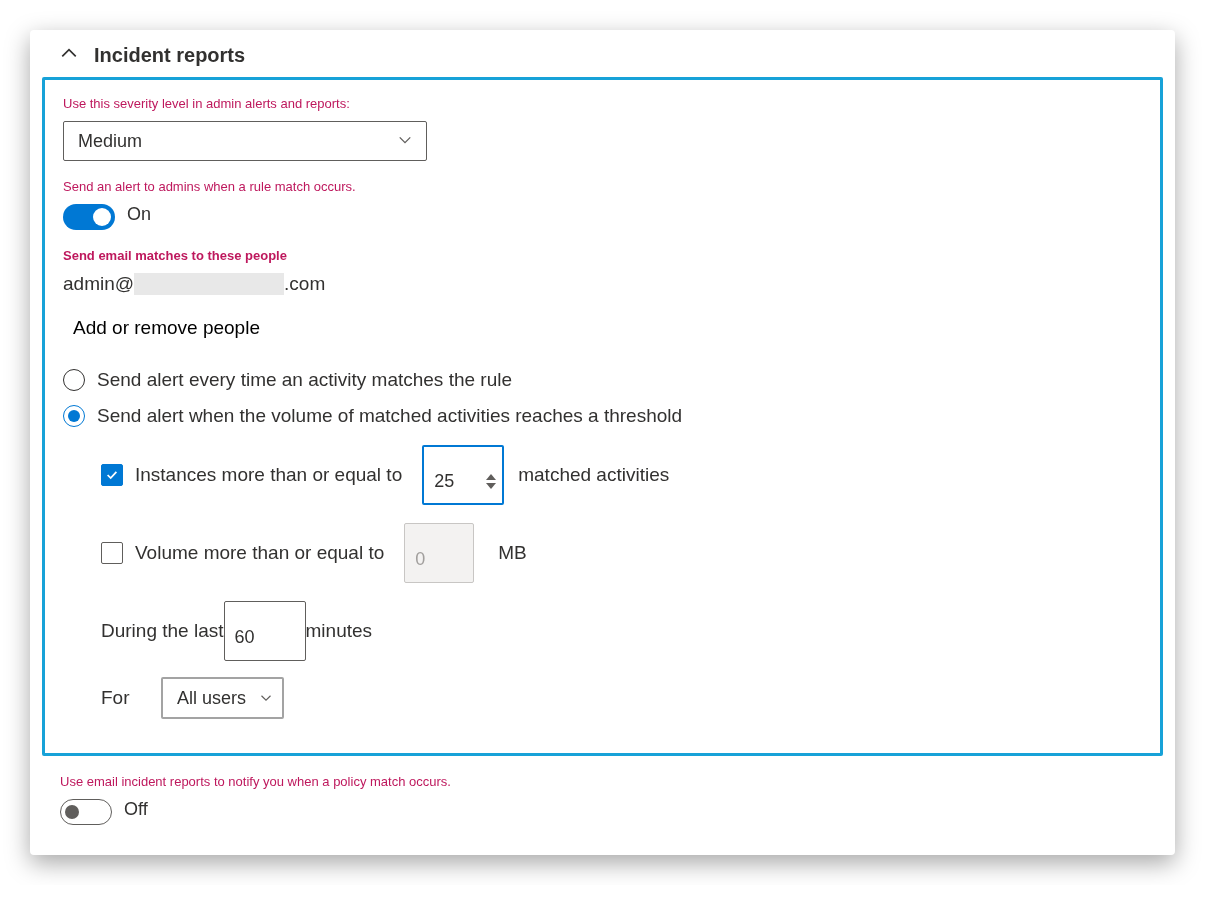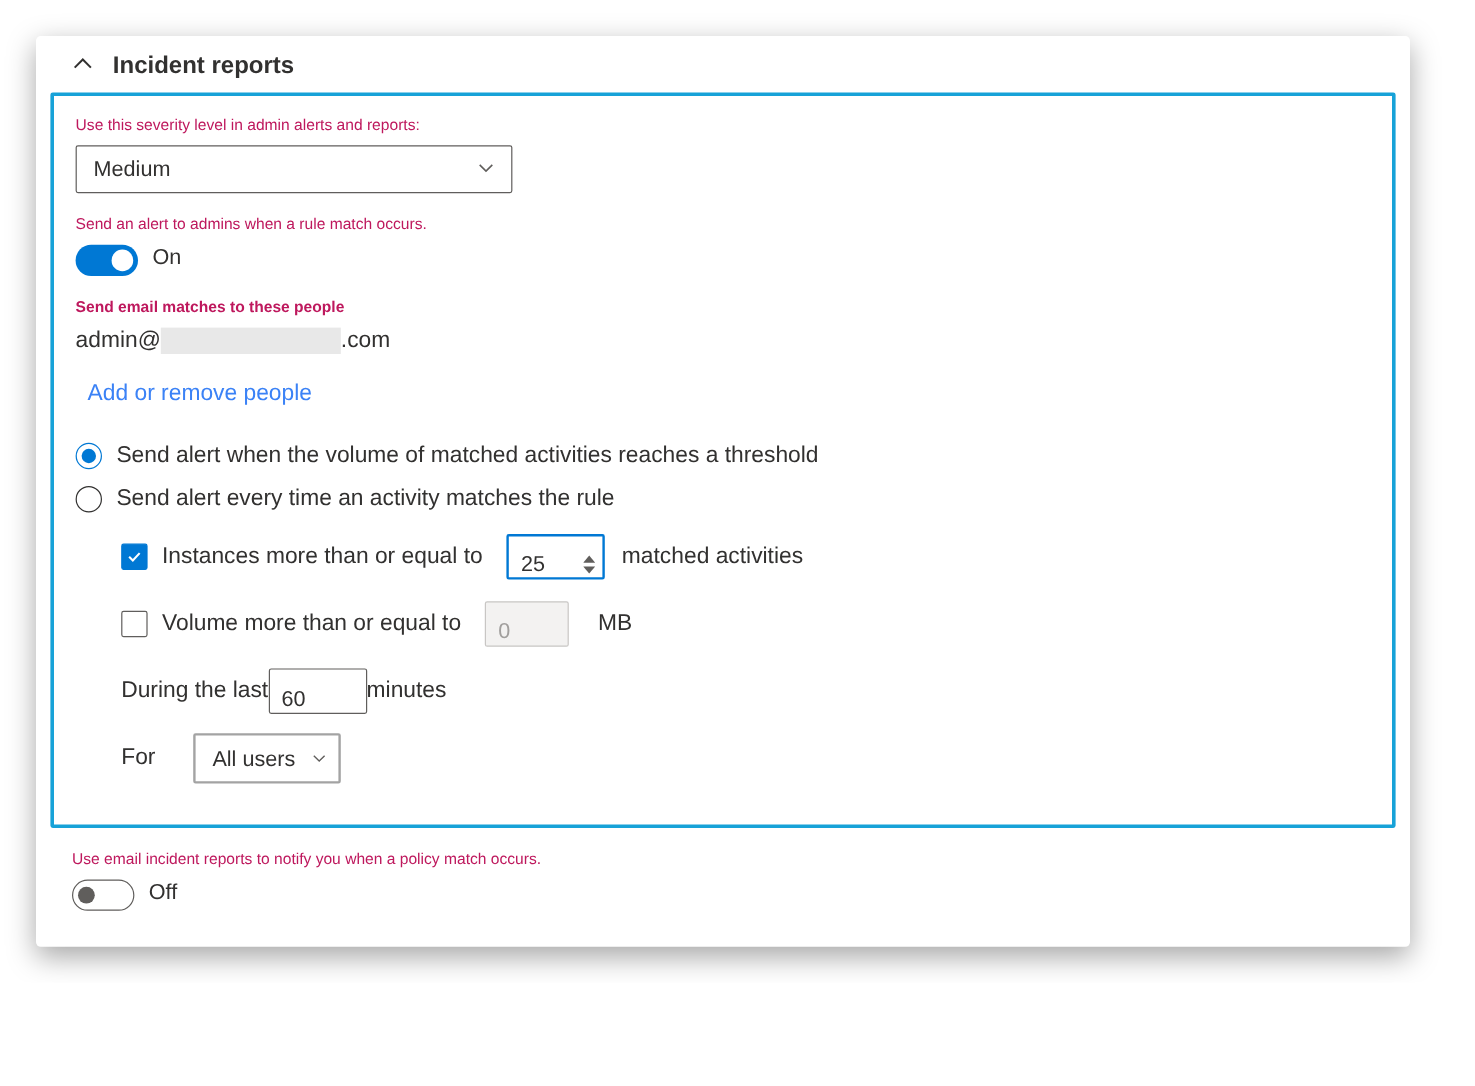--- a/index.html
+++ b/index.html
@@ -89,21 +89,21 @@
     align-items: center;
   }
   .redact {
     display: inline-block;
     background: #e8e8e8;
     width: 150px;
     height: 22px;
     vertical-align: middle;
   }
   .link {
-    color: #3b82f6;
+    color: #000000;
     cursor: pointer;
     font-size: 19px;
     margin: 8px 0 20px 10px;
     display: inline-block;
   }
   .radio-row {
     display: flex;
     align-items: center;
     gap: 12px;
     margin: 10px 0 14px 0;
@@ -147,21 +147,21 @@
   }
   .checkbox.checked {
     background: #0078d4;
     border-color: #0078d4;
   }
   .checkbox.checked svg { display: block; }
   .checkbox svg { display: none; }
   .num-input {
     border: 2px solid #0078d4;
     border-radius: 2px;
-    height: 38px;
+    height: 60px;
     width: 82px;
     display: flex;
     align-items: center;
     padding: 12px 6px 0 10px;
     font-size: 18px;
     position: relative;
   }
   .num-input.plain {
     border: 1px solid #605e5c;
   }
@@ -235,26 +235,26 @@
 
     <div class="field-label" style="margin-top:18px;font-weight:600;">Send email matches to these people</div>
     <div class="email-row">
       <span>admin@</span>
       <span class="redact"></span>
       <span>.com</span>
     </div>
     <span class="link">Add or remove people</span>
 
     <div class="radio-row">
+      <div class="radio"></div>
+      <span>Send alert every time an activity matches the rule</span>
+    </div>
+    <div class="radio-row">
       <div class="radio selected"></div>
       <span>Send alert when the volume of matched activities reaches a threshold</span>
-    </div>
-    <div class="radio-row">
-      <div class="radio"></div>
-      <span>Send alert every time an activity matches the rule</span>
     </div>
 
     <div class="sub-block">
 
       <div class="check-row">
         <div class="checkbox checked">
           <svg viewBox="0 0 16 16" width="14" height="14">
               <path d="M3 8 L6.5 11.5 L13 4.5" fill="none" stroke="#fff" stroke-width="2"></path>
             </svg>
         </div>

